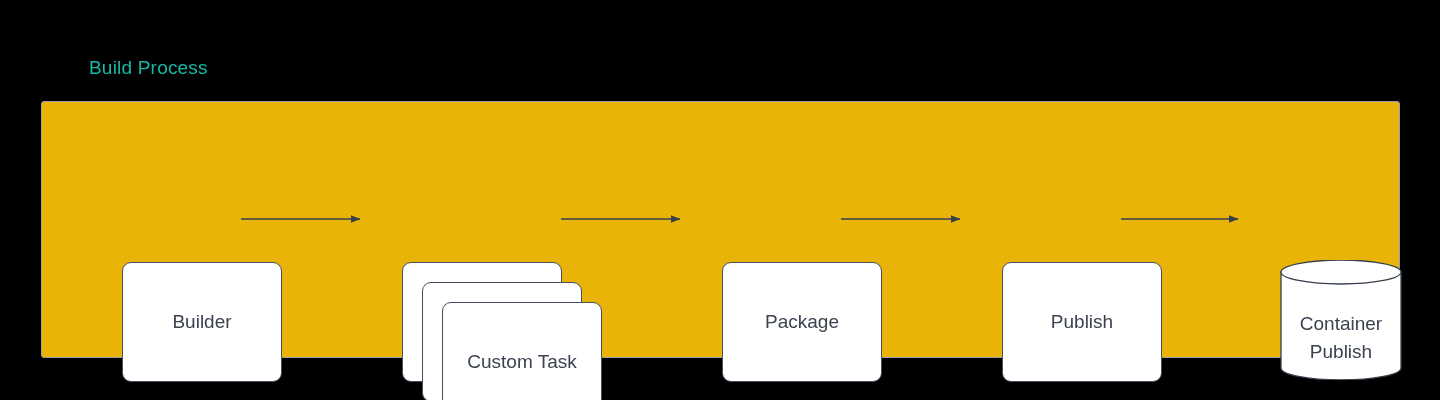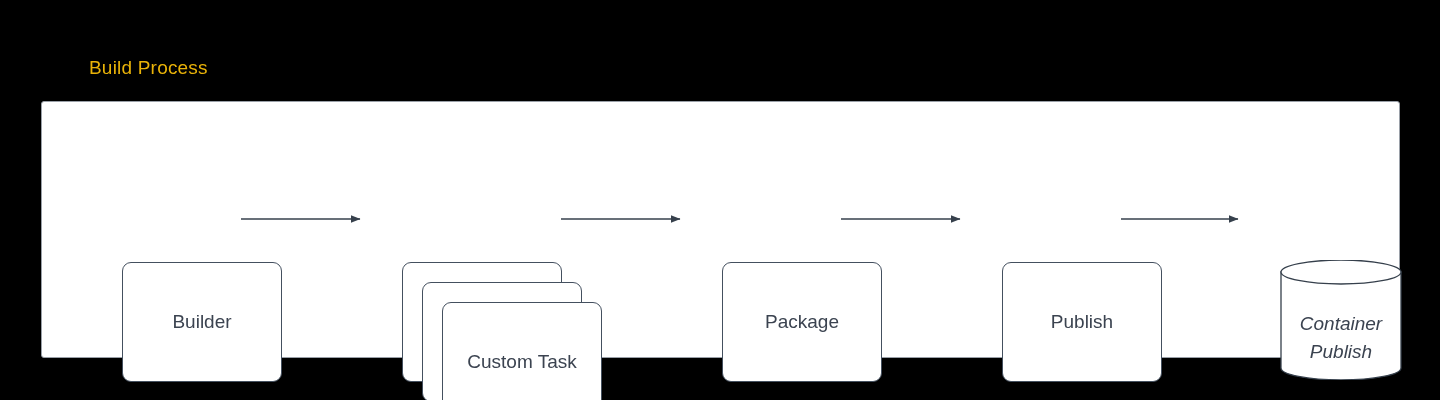--- a/index.html
+++ b/index.html
@@ -18,32 +18,32 @@
     position: absolute;
     inset: 0;
     width: 1440px;
     height: 400px;
   }
   .diagram-title {
     position: absolute;
     left: 89px;
     top: 56px;
     font-size: 19px;
-    color: #eab308;
+    color: #14b8a6;
     letter-spacing: 0.2px;
     white-space: nowrap;
     line-height: 24px;
   }
   .panel {
     position: absolute;
     left: 41px;
     top: 101px;
     width: 1359px;
     height: 257px;
-    background: #ffffff;
+    background: #eab308;
     border: 1px solid #9aa0a8;
     border-radius: 3px;
     box-sizing: border-box;
   }
   .node {
     position: absolute;
     background: #ffffff;
     border: 1px solid #44505f;
     border-radius: 9px;
     box-sizing: border-box;
@@ -97,21 +97,20 @@
     display: flex;
     flex-direction: column;
     align-items: center;
     justify-content: center;
     padding-top: 20px;
     box-sizing: border-box;
     font-size: 19px;
     color: #3b4350;
     line-height: 28px;
     text-align: center;
-    font-style: italic;
   }
   .arrows { position: absolute; inset: 0; pointer-events: none; }
 </style>
 </head>
 <body>
 
 <div id="canvas">
 
   <div class="diagram-title">Build Process</div>
 

